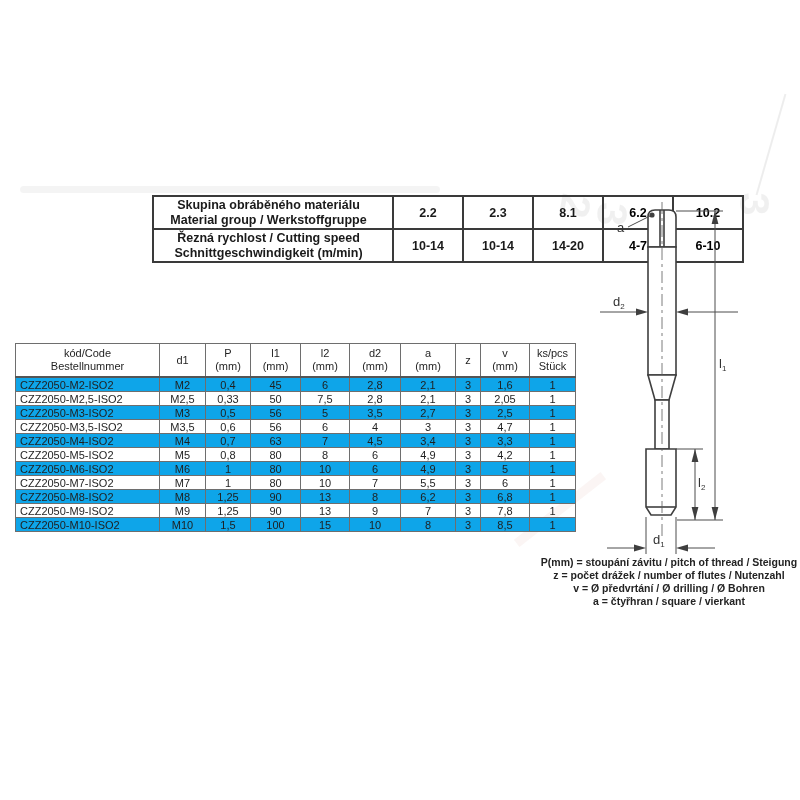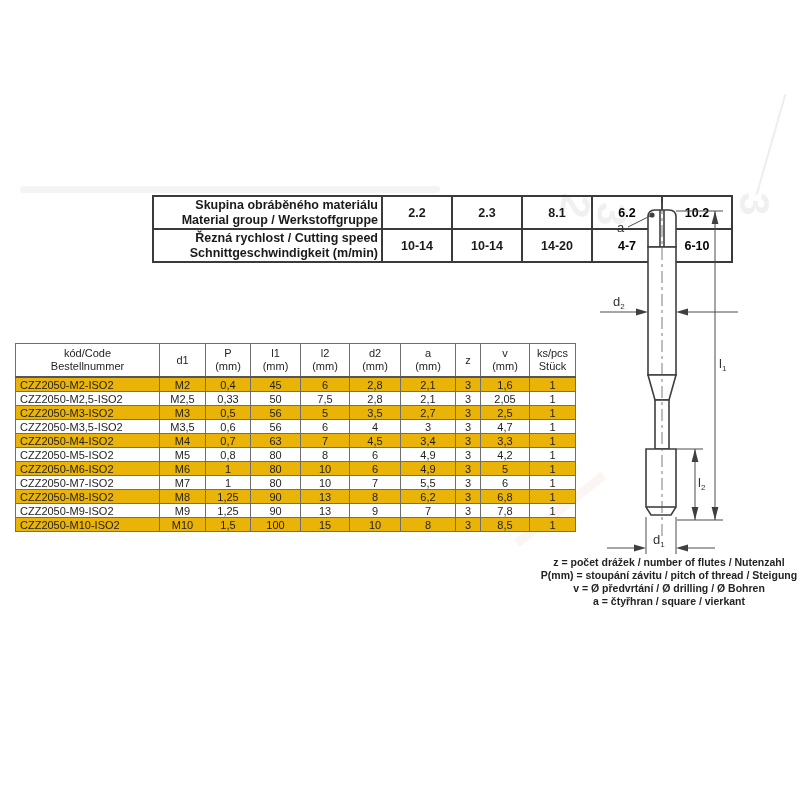--- a/index.html
+++ b/index.html
@@ -14,35 +14,35 @@
   .smear{background:rgba(0,0,0,0.045);border-radius:4px;}
   .warm{background:rgba(205,120,100,0.07);}
 
   
   .cutting-table{
     position:absolute;left:152px;top:195px;width:413px;
     border-collapse:collapse;table-layout:fixed;
     font-size:12.5px;font-weight:bold;color:#1a1a1a;
   }
   .cutting-table td{border:2px solid #3a3a3a;height:31px;}
-  .ct-label{width:219px;text-align:right;padding:0 3px 0 5px;line-height:15px;}
+  .ct-label{width:219px;text-align:center;padding:0 14px 0 5px;line-height:15px;}
   .ct-val{width:34px;text-align:center;padding:0 17px;}
   .ct-val.muted{color:#000000;}
 
   
   .spec-table{
     position:absolute;left:15px;top:343px;width:560px;
     border-collapse:collapse;table-layout:fixed;
     font-size:11px;color:#1f1f1f;
   }
   .spec-table th,.spec-table td{border:1px solid #6e6e6e;font-weight:normal;padding:0;}
   .spec-table thead th{height:32px;text-align:center;line-height:13px;border-bottom:2px solid #555;background:#fff;}
   .spec-table tbody td{height:13px;line-height:12px;text-align:center;}
   .spec-table tbody td.col-code{text-align:left;padding-left:4px;}
-  .spec-table tbody tr.stripe{background:#eab308;}
+  .spec-table tbody tr.stripe{background:#0ea5e9;}
 
   
   .drawing{position:absolute;left:555px;top:188px;}
   .drawing text{font-family:"Liberation Sans",sans-serif;font-size:13px;fill:#333;}
   .drawing .sub{font-size:8px;}
 
   
   .legend{
     position:absolute;left:538px;top:556px;width:262px;
     font-size:10.5px;font-weight:bold;line-height:13px;text-align:center;color:#232323;
@@ -334,19 +334,19 @@
       <line x1="121" y1="329" x2="121" y2="366"></line>
       <line x1="52" y1="360" x2="79" y2="360"></line>
       <line x1="133" y1="360" x2="160" y2="360"></line>
       <polygon points="91,360 79,356.6 79,363.4" fill="#3f3f3f" stroke="none"></polygon>
       <polygon points="121,360 133,356.6 133,363.4" fill="#3f3f3f" stroke="none"></polygon>
     </g>
     <text x="98" y="356"><tspan>d</tspan><tspan class="sub" dy="3">1</tspan></text>
   </svg>
 
   <div class="legend">
+    <p>P(mm) = stoupání závitu / pitch of thread / Steigung</p>
     <p>z = počet drážek / number of flutes / Nutenzahl</p>
-    <p>P(mm) = stoupání závitu / pitch of thread / Steigung</p>
     <p>v = Ø předvrtání / Ø drilling / Ø Bohren</p>
     <p>a = čtyřhran / square / vierkant</p>
   </div>
 
 </div>
 
 </body></html>

